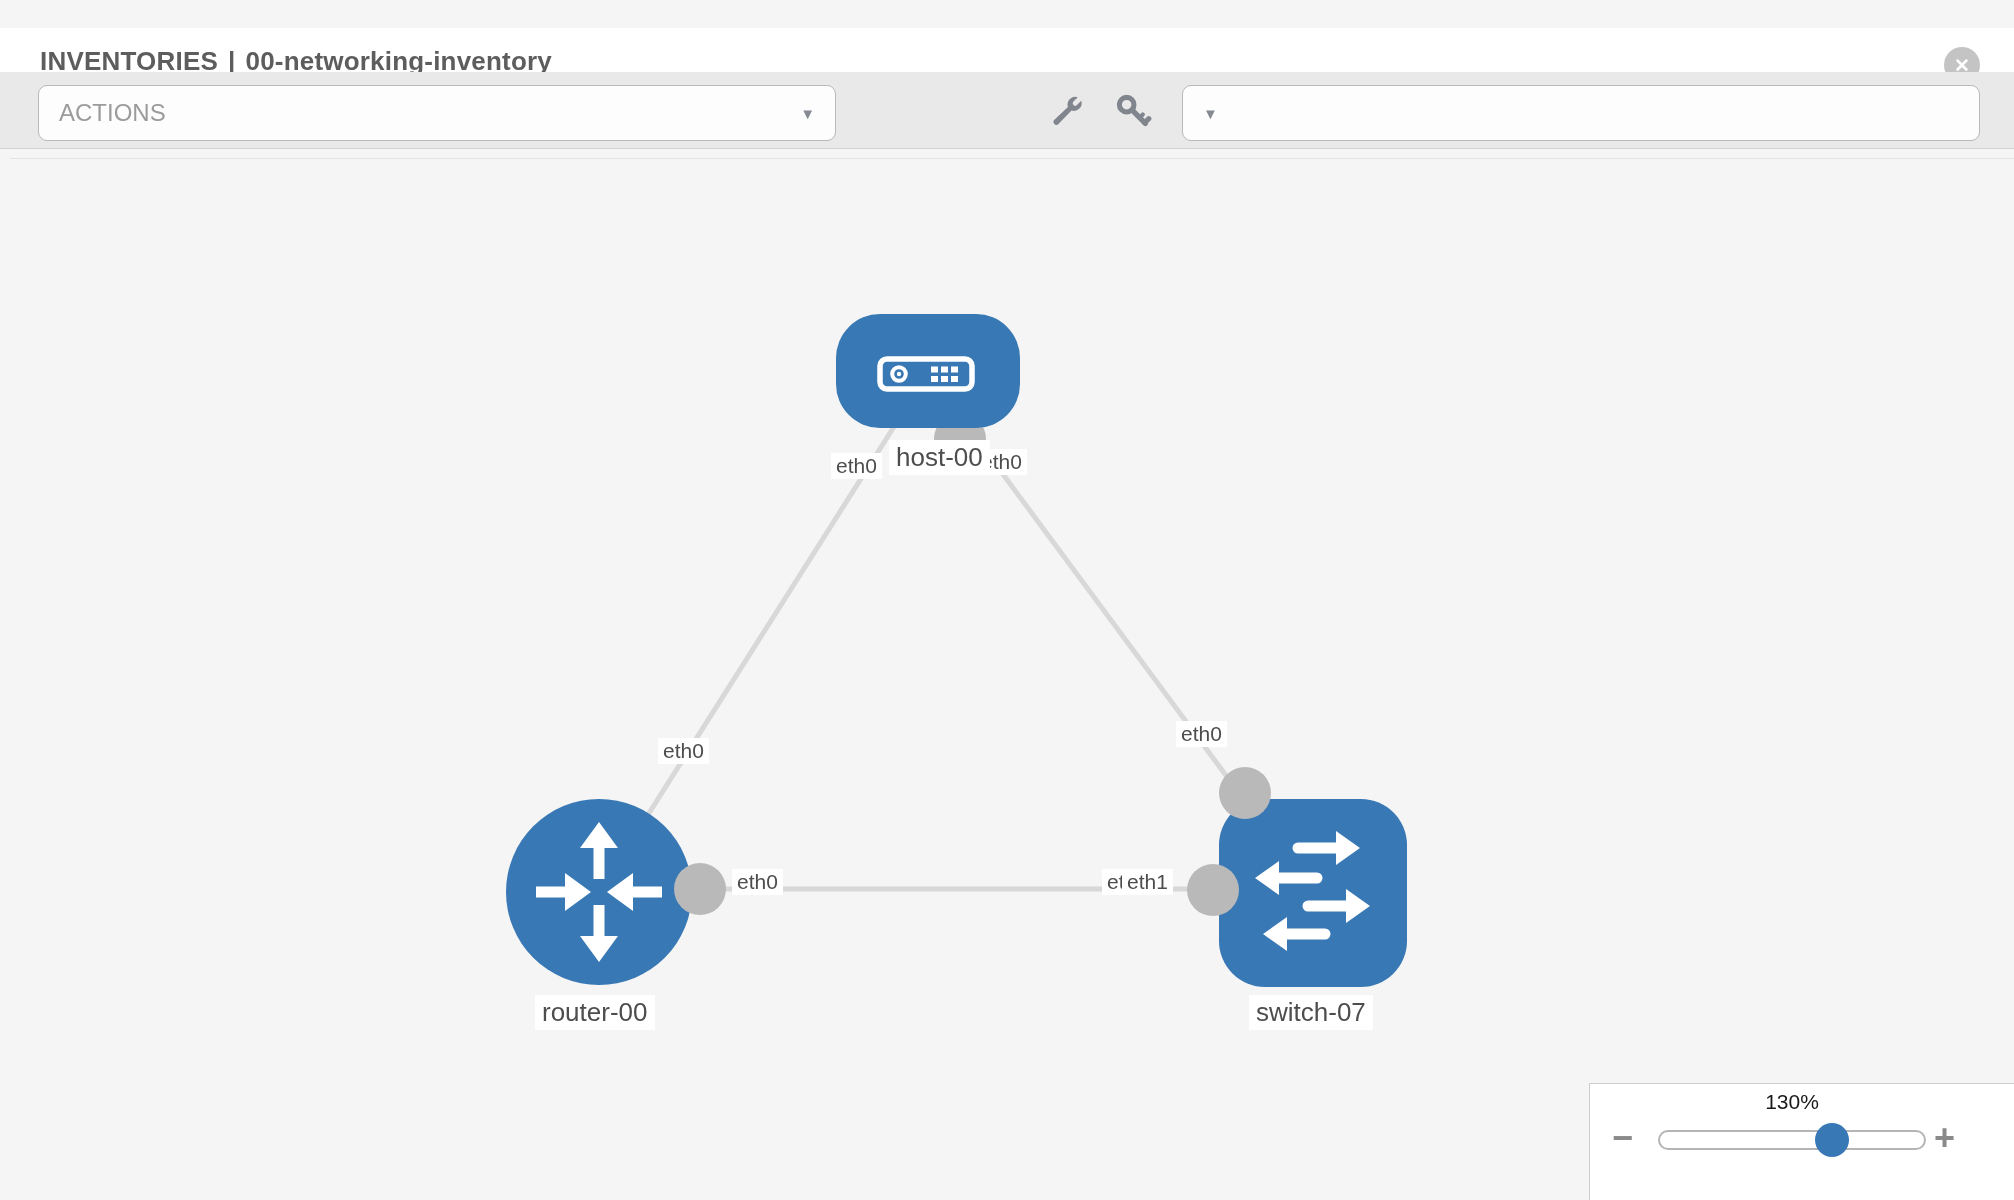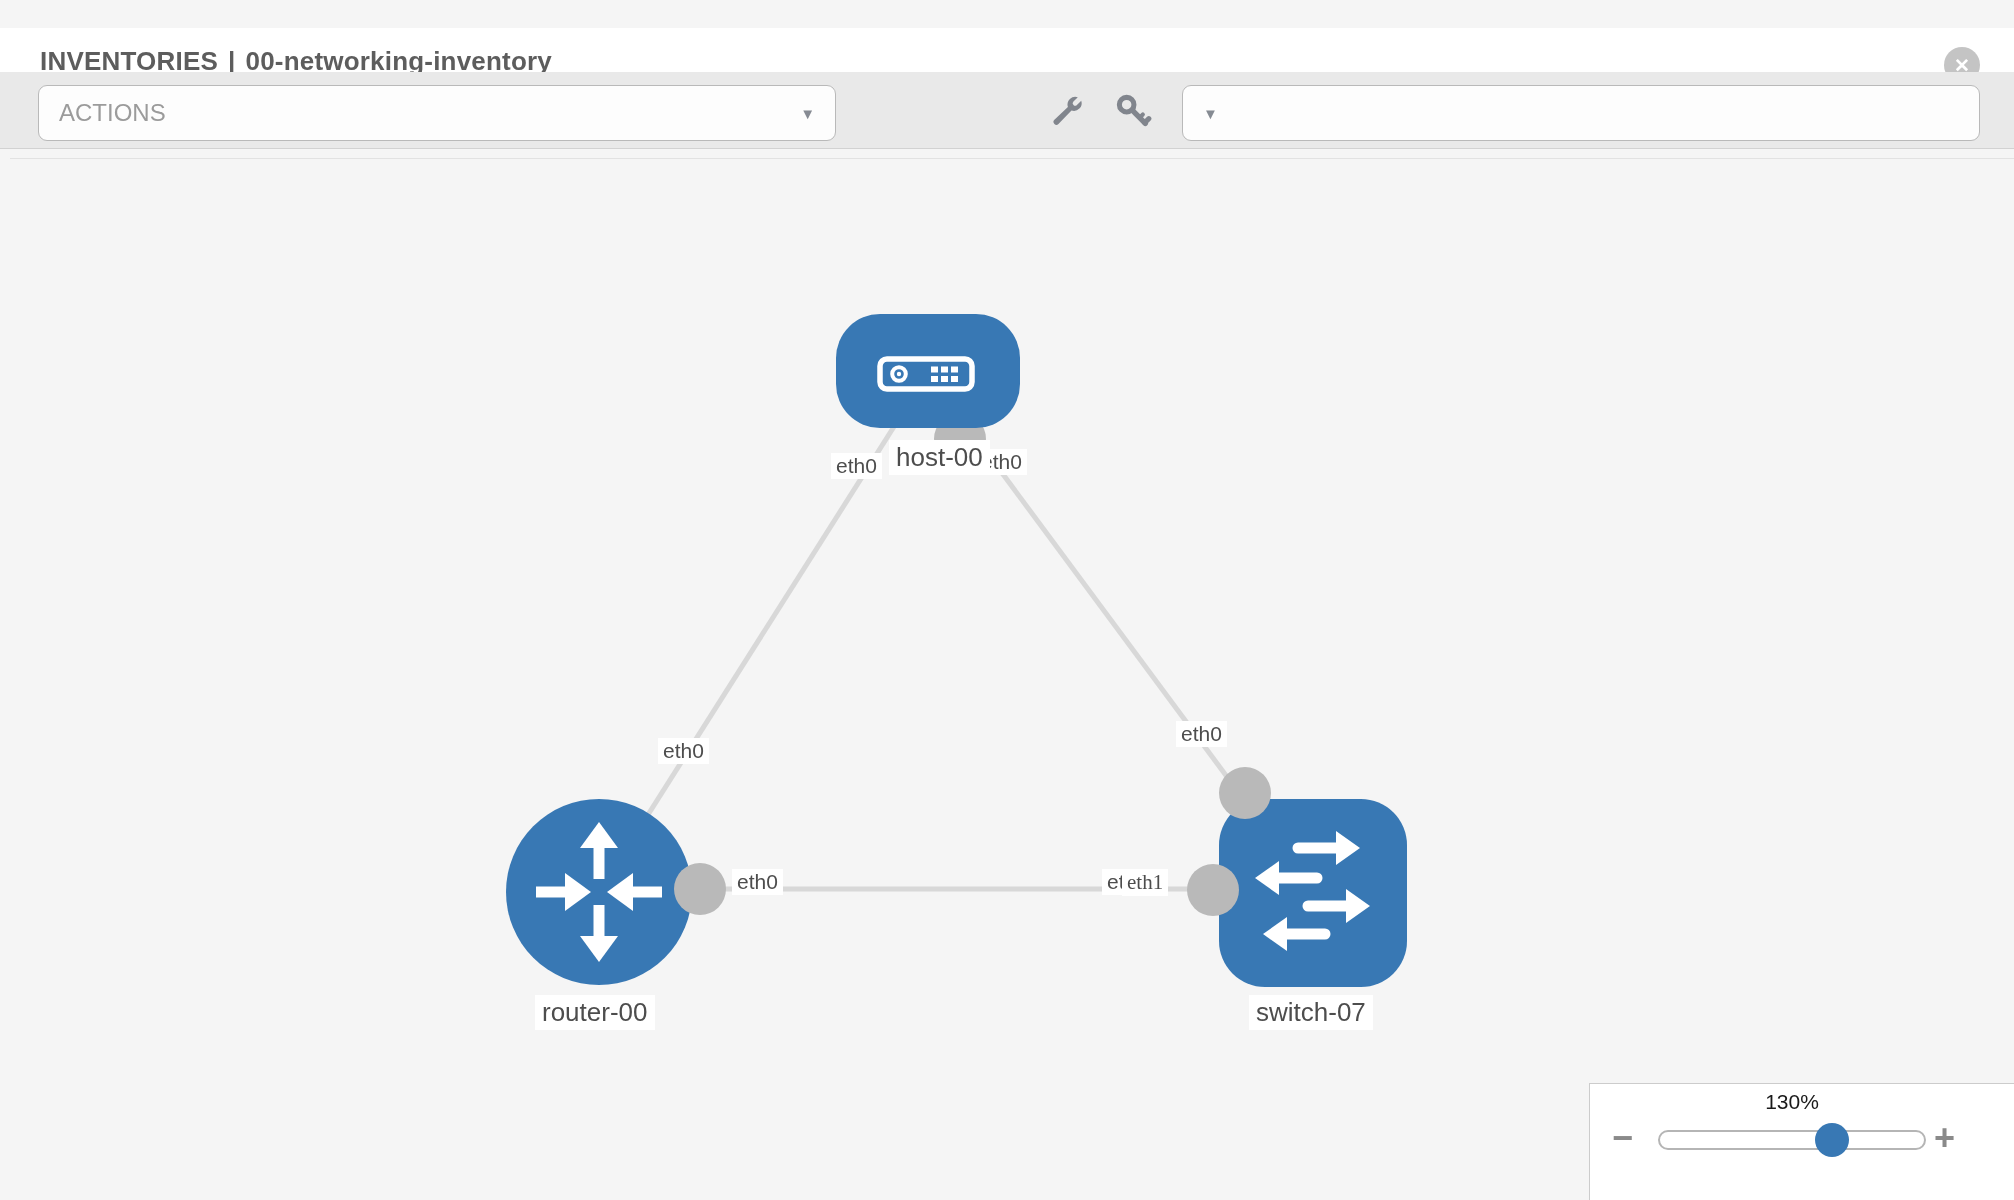--- a/index.html
+++ b/index.html
@@ -175,21 +175,21 @@
     <circle cx="1235" cy="634" r="26" fill="#b9b9b9"></circle>
     <circle cx="1203" cy="731" r="26" fill="#b9b9b9"></circle>
   </svg>
 
   <div class="if-label" style="left:821px;top:294px;">eth0</div>
   <div class="if-label" style="left:966px;top:290px;">eth0</div>
   <div class="if-label" style="left:648px;top:579px;">eth0</div>
   <div class="if-label" style="left:1166px;top:562px;">eth0</div>
   <div class="if-label" style="left:722px;top:710px;">eth0</div>
   <div class="if-label" style="left:1092px;top:710px;">eth0</div>
-  <div class="if-label" style="left:1112px;top:710px;font-family:Liberation Serif, serif;">eth1</div>
+  <div class="if-label" style="left:1112px;top:710px;">eth1</div>
 
   <div class="node-label" style="left:866px;top:281px;margin-left:13px;">host-00</div>
   <div class="node-label" style="left:525px;top:836px;">router-00</div>
   <div class="node-label" style="left:1239px;top:836px;">switch-07</div>
 </div>
 
 <div class="zoom-panel">
   <div class="zoom-level">130%</div>
   <div class="zoom-minus">−</div>
   <div class="zoom-track">

